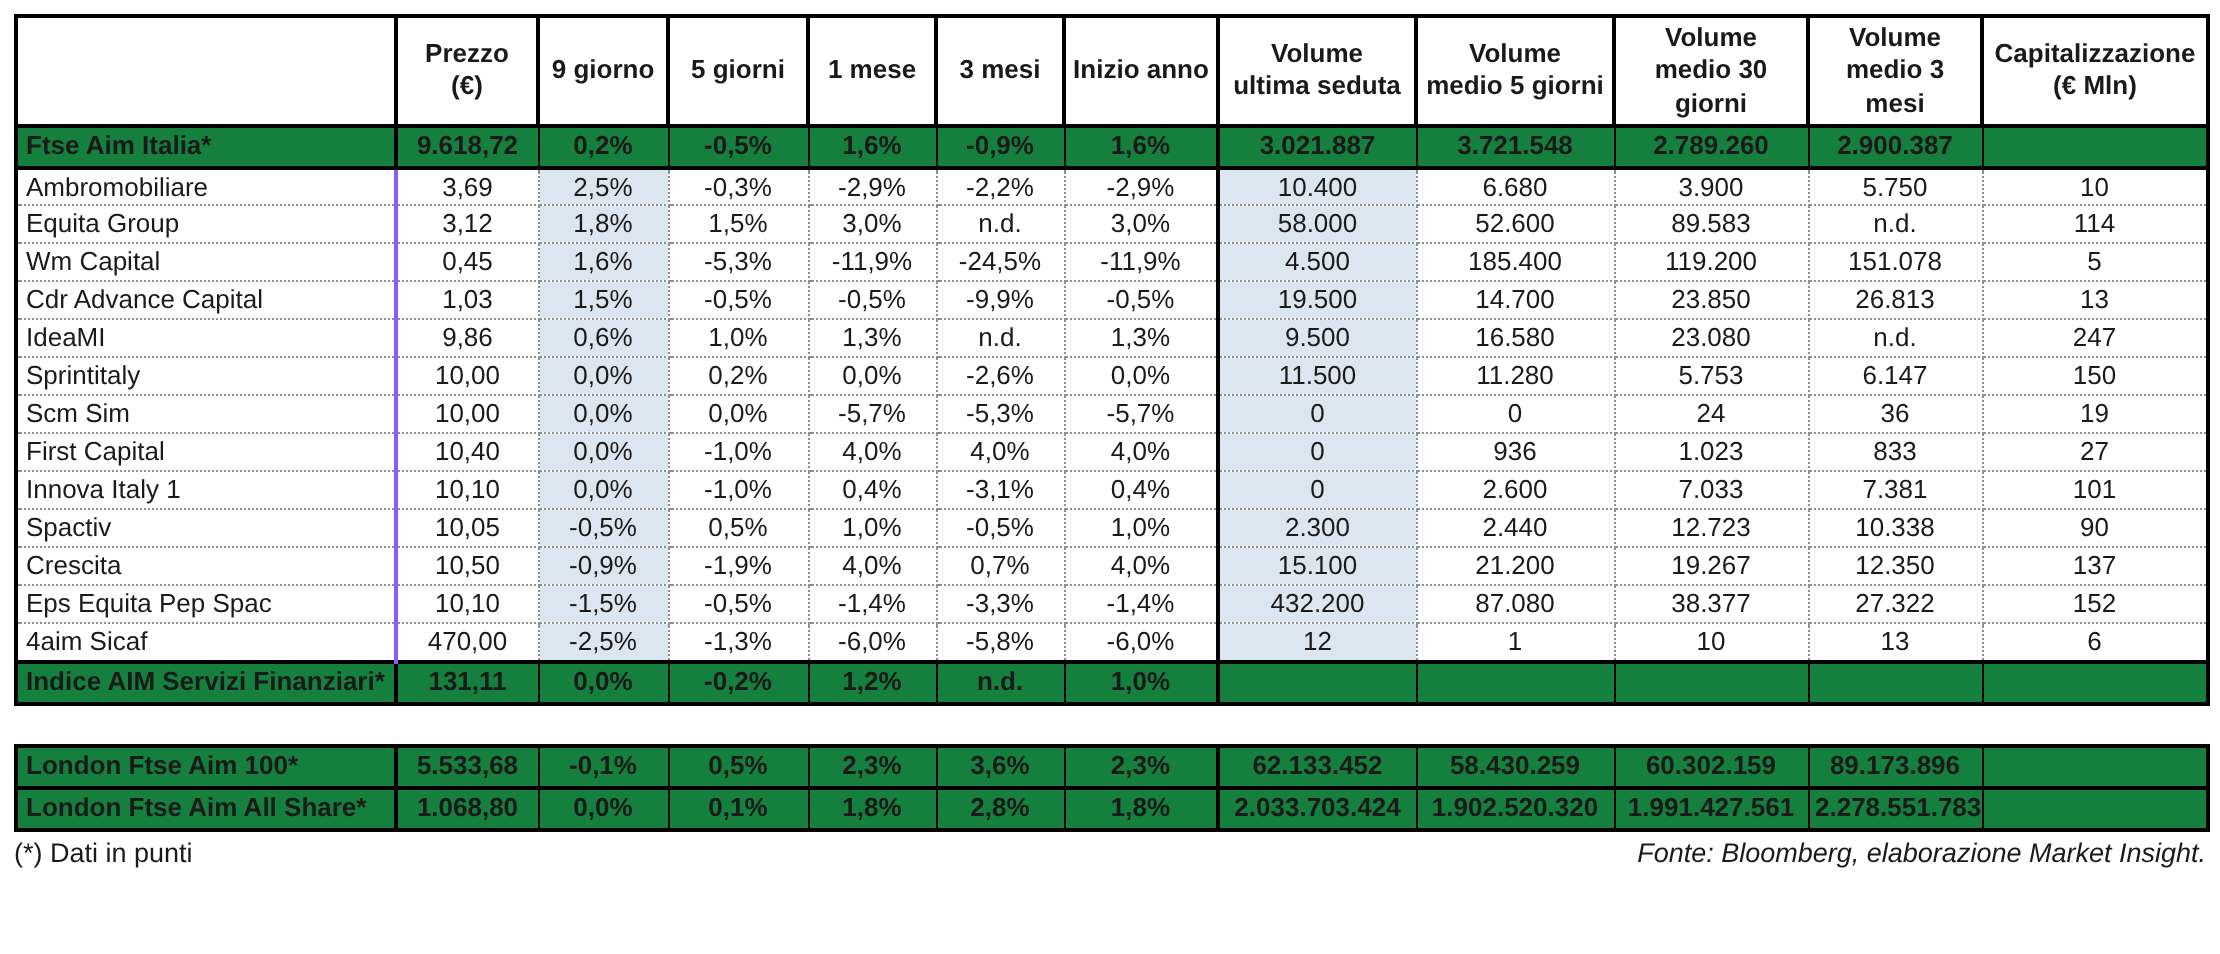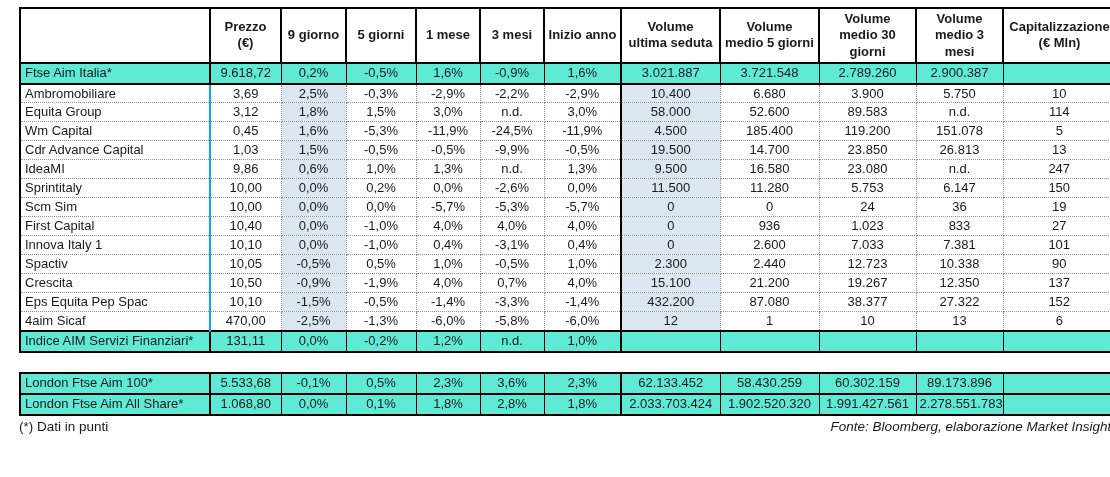--- a/index.html
+++ b/index.html
@@ -4,21 +4,21 @@
 <style>
   * { box-sizing: border-box; }
   html, body { margin: 0; padding: 0; }
   body {
     width: 1110px; height: 477px;
     background: #ffffff;
     font-family: "Liberation Sans", sans-serif;
     color: #1a1a1a;
     overflow: hidden;
   }
-  .page { padding: 7px 6px 0 7px; margin-left: 12px; }
+  .page { padding: 7px 6px 0 7px; }
 
   table.data-table {
     border-collapse: collapse;
     table-layout: fixed;
     width: 1096px;
     border: 2px solid #000;
     font-size: 13px;
   }
   
   table.data-table thead th {
@@ -41,30 +41,30 @@
     padding: 0 3px;
     line-height: 1.05;
     overflow: hidden;
     white-space: nowrap;
   }
   table.data-table td.name {
     text-align: left;
     padding-left: 4px;
   }
   
-  table.data-table tbody td:first-child  { border-left: 2px solid #000; border-right: 2px solid #0ea5e9; }
+  table.data-table tbody td:first-child  { border-left: 2px solid #000; border-right: 2px solid #8b5cf6; }
   table.data-table tbody td:nth-child(7) { border-right: 2px solid #000; }
   table.data-table tbody td:last-child   { border-right: 2px solid #000; }
   
   table.data-table tbody td:nth-child(3),
   table.data-table tbody td:nth-child(8) { background: #dce6f1; }
   
   table.data-table tr.bold-row td {
-    background: #5eead4;
-    font-weight: normal;
+    background: #15803d;
+    font-weight: bold;
     border: 1px solid #000;
     border-top-width: 2px;
     border-bottom-width: 2px;
     height: 21px;
   }
   table.data-table tr.bold-row td:first-child  { border-left-width: 2px; border-right-width: 2px; }
   table.data-table tr.bold-row td:nth-child(7) { border-right-width: 2px; }
   table.data-table tr.bold-row td:last-child   { border-right-width: 2px; }
 
   table.london { margin-top: 19px; border-radius: 20px; }

